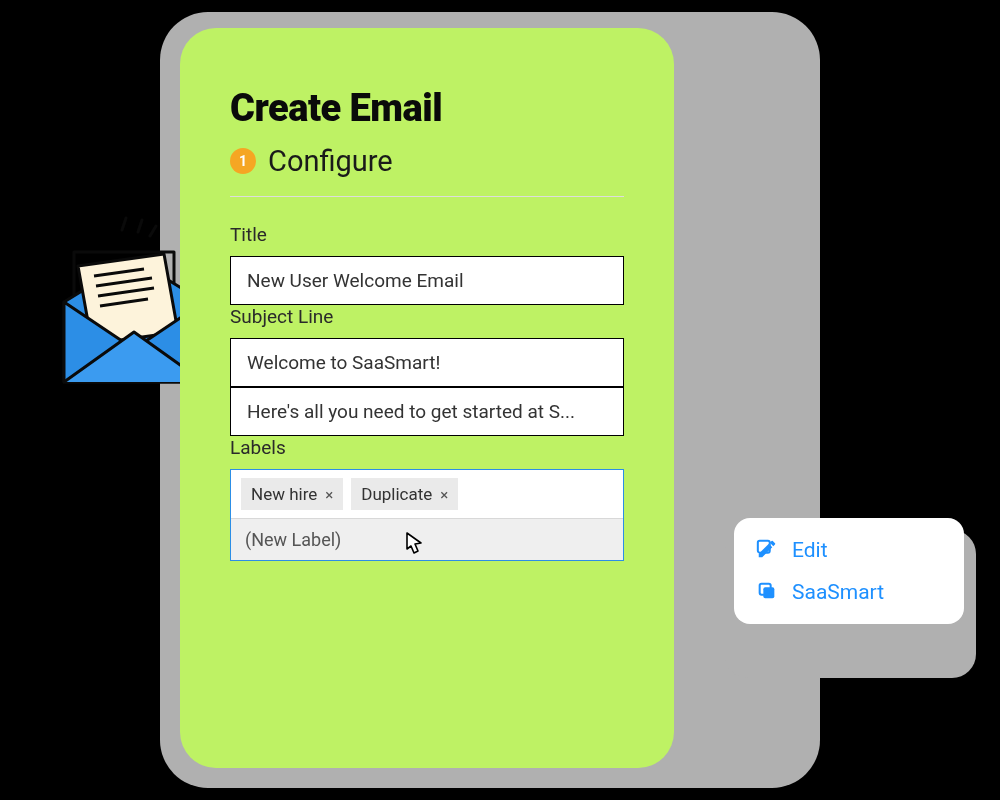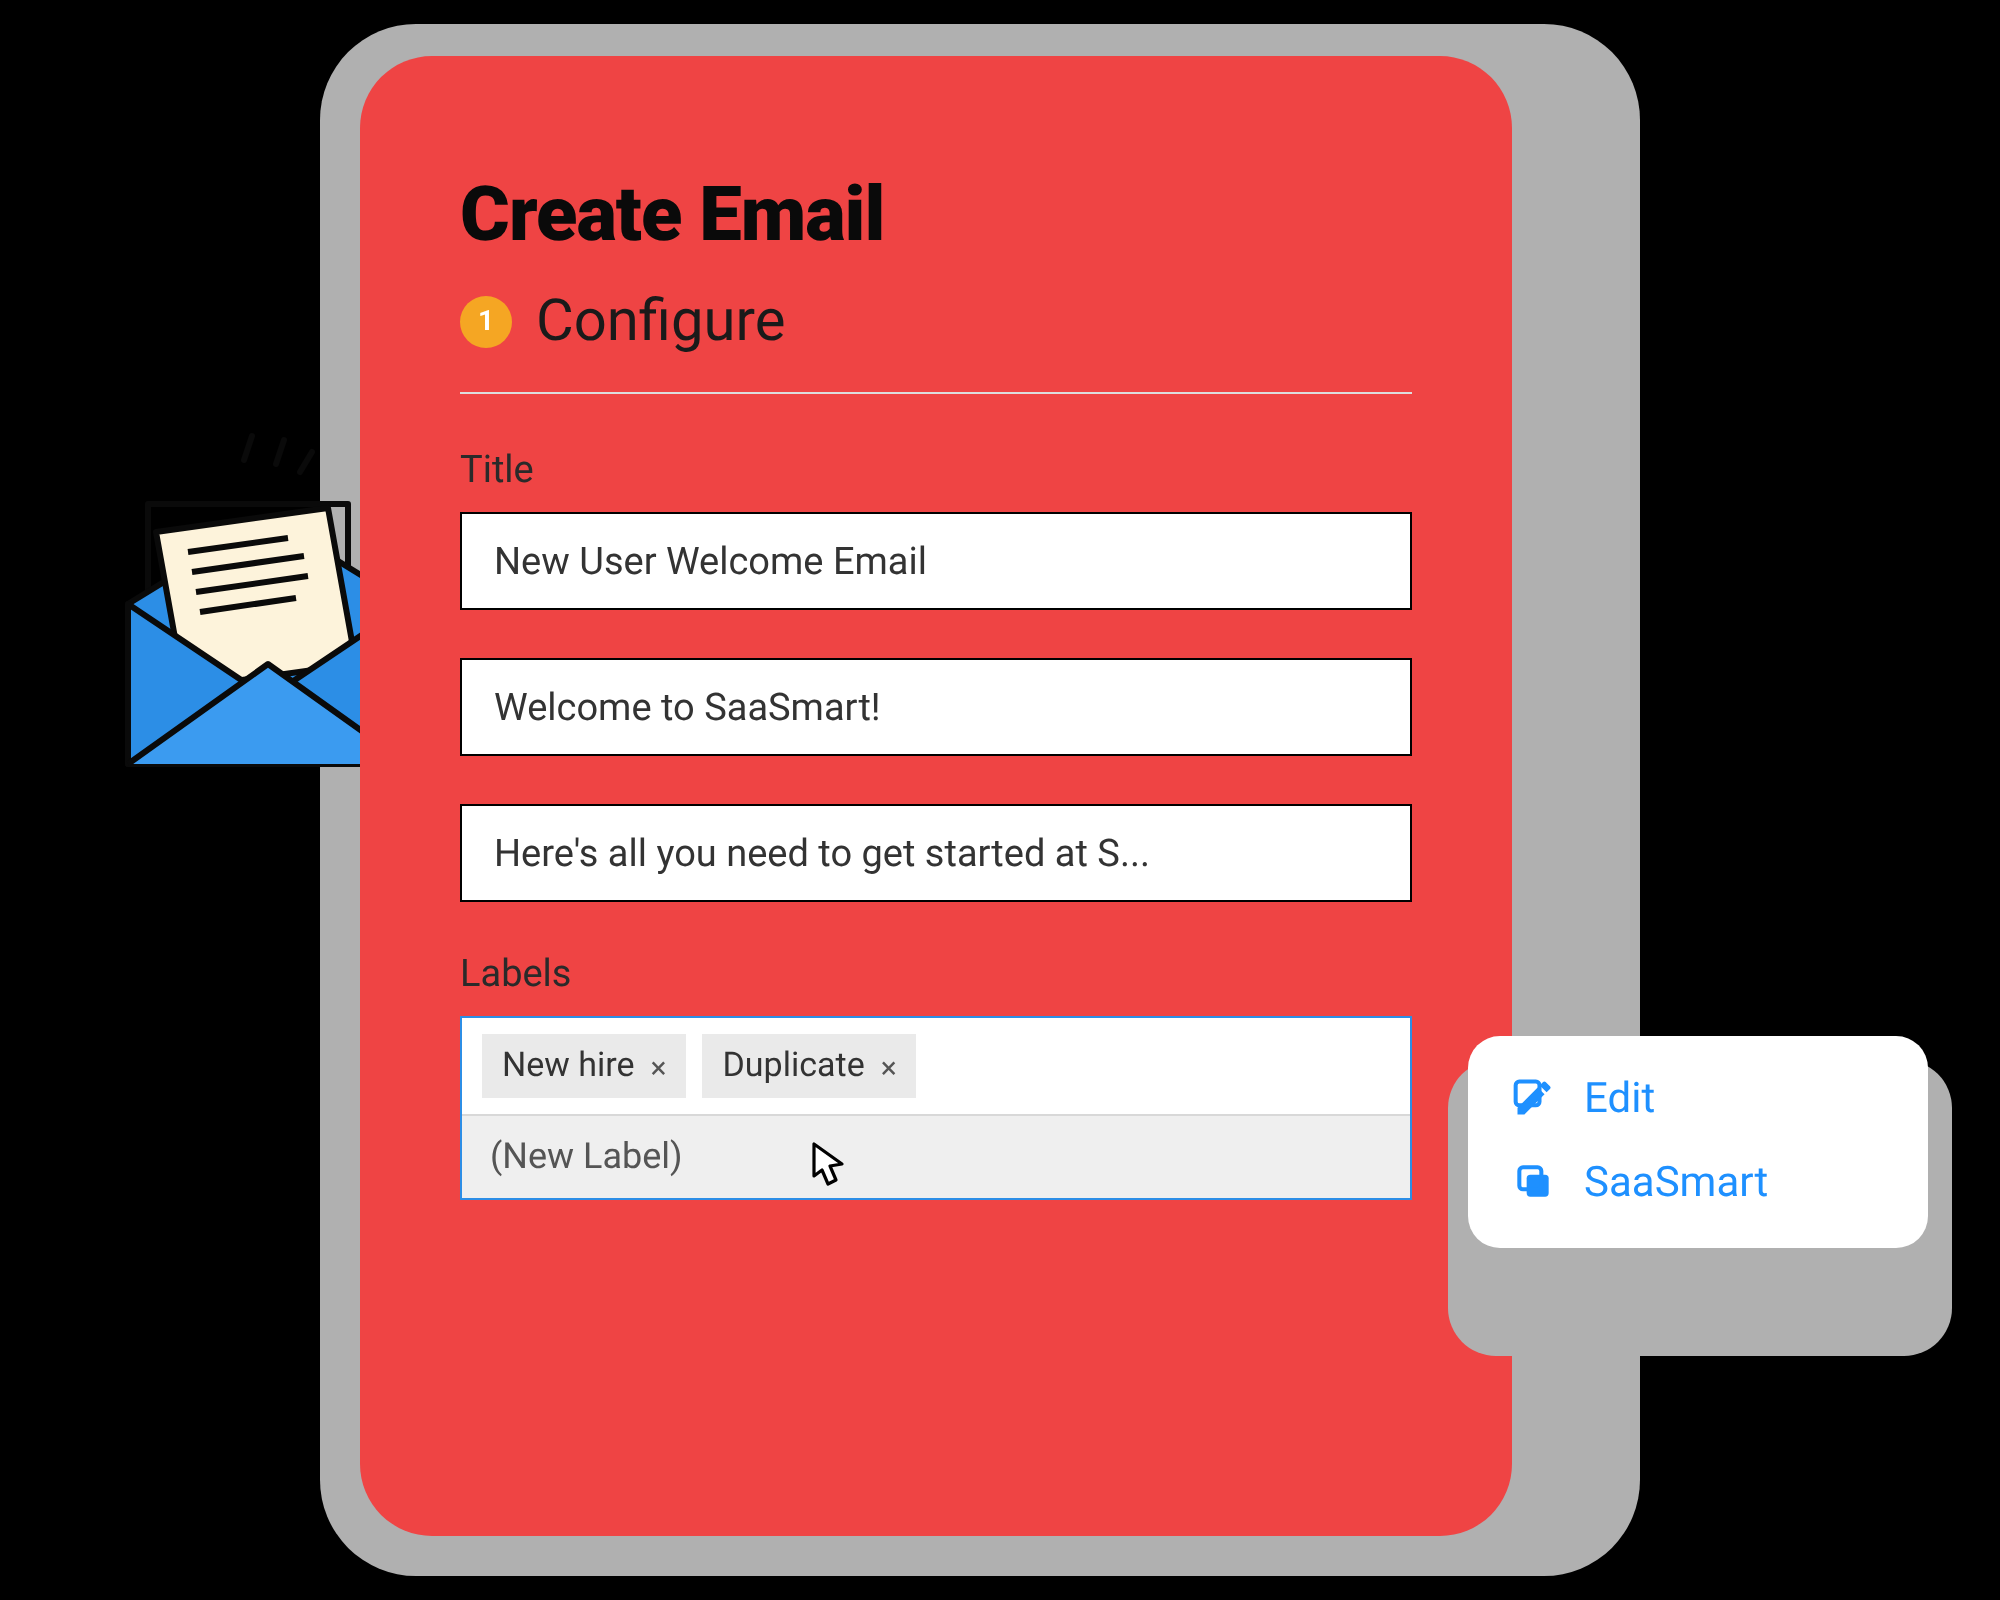--- a/index.html
+++ b/index.html
@@ -17,23 +17,23 @@
       left: 160px;
       width: 660px;
       height: 776px;
       background: #b0b0b0;
       border-radius: 48px;
     }
     .card {
       position: absolute;
       top: 28px;
       left: 180px;
-      width: 576px;
+      width: 494px;
       height: 740px;
-      background: #ef4444;
+      background: #bef264;
       border-radius: 36px;
       padding: 58px 50px 26px 50px;
     }
     .page-title {
       font-size: 38px;
       font-weight: 900;
       color: #0a0a0a;
       letter-spacing: -0.5px;
       margin-bottom: 14px;
     }
@@ -58,21 +58,21 @@
     .step-label {
       font-size: 29px;
       color: #1a1a1a;
       font-weight: 400;
     }
     .divider {
       height: 1px;
       background: #ddd;
       margin-bottom: 26px;
     }
-    .field-group { margin-bottom: 24px; }
+    .field-group { }
     .field-label {
       font-size: 19px;
       color: #2a2a2a;
       margin-bottom: 10px;
     }
     .text-input {
       width: 100%;
       border: 1px solid #000000;
       padding: 12px 16px;
       font-size: 19px;
@@ -196,20 +196,21 @@
   </div>
 
   <div class="divider"></div>
 
   <div class="field-group">
     <div class="field-label">Title</div>
     <input class="text-input" type="text" value="New User Welcome Email" style="">
   </div>
 
   <div class="field-group">
+    <div class="field-label">Subject Line</div>
     <input class="text-input" type="text" value="Welcome to SaaSmart!" style="">
   </div>
 
   <div class="field-group">
     <input class="text-input" type="text" value="Here's all you need to get started at S..." style="">
   </div>
 
   <div class="field-group">
     <div class="field-label">Labels</div>
     <div class="labels-box">

